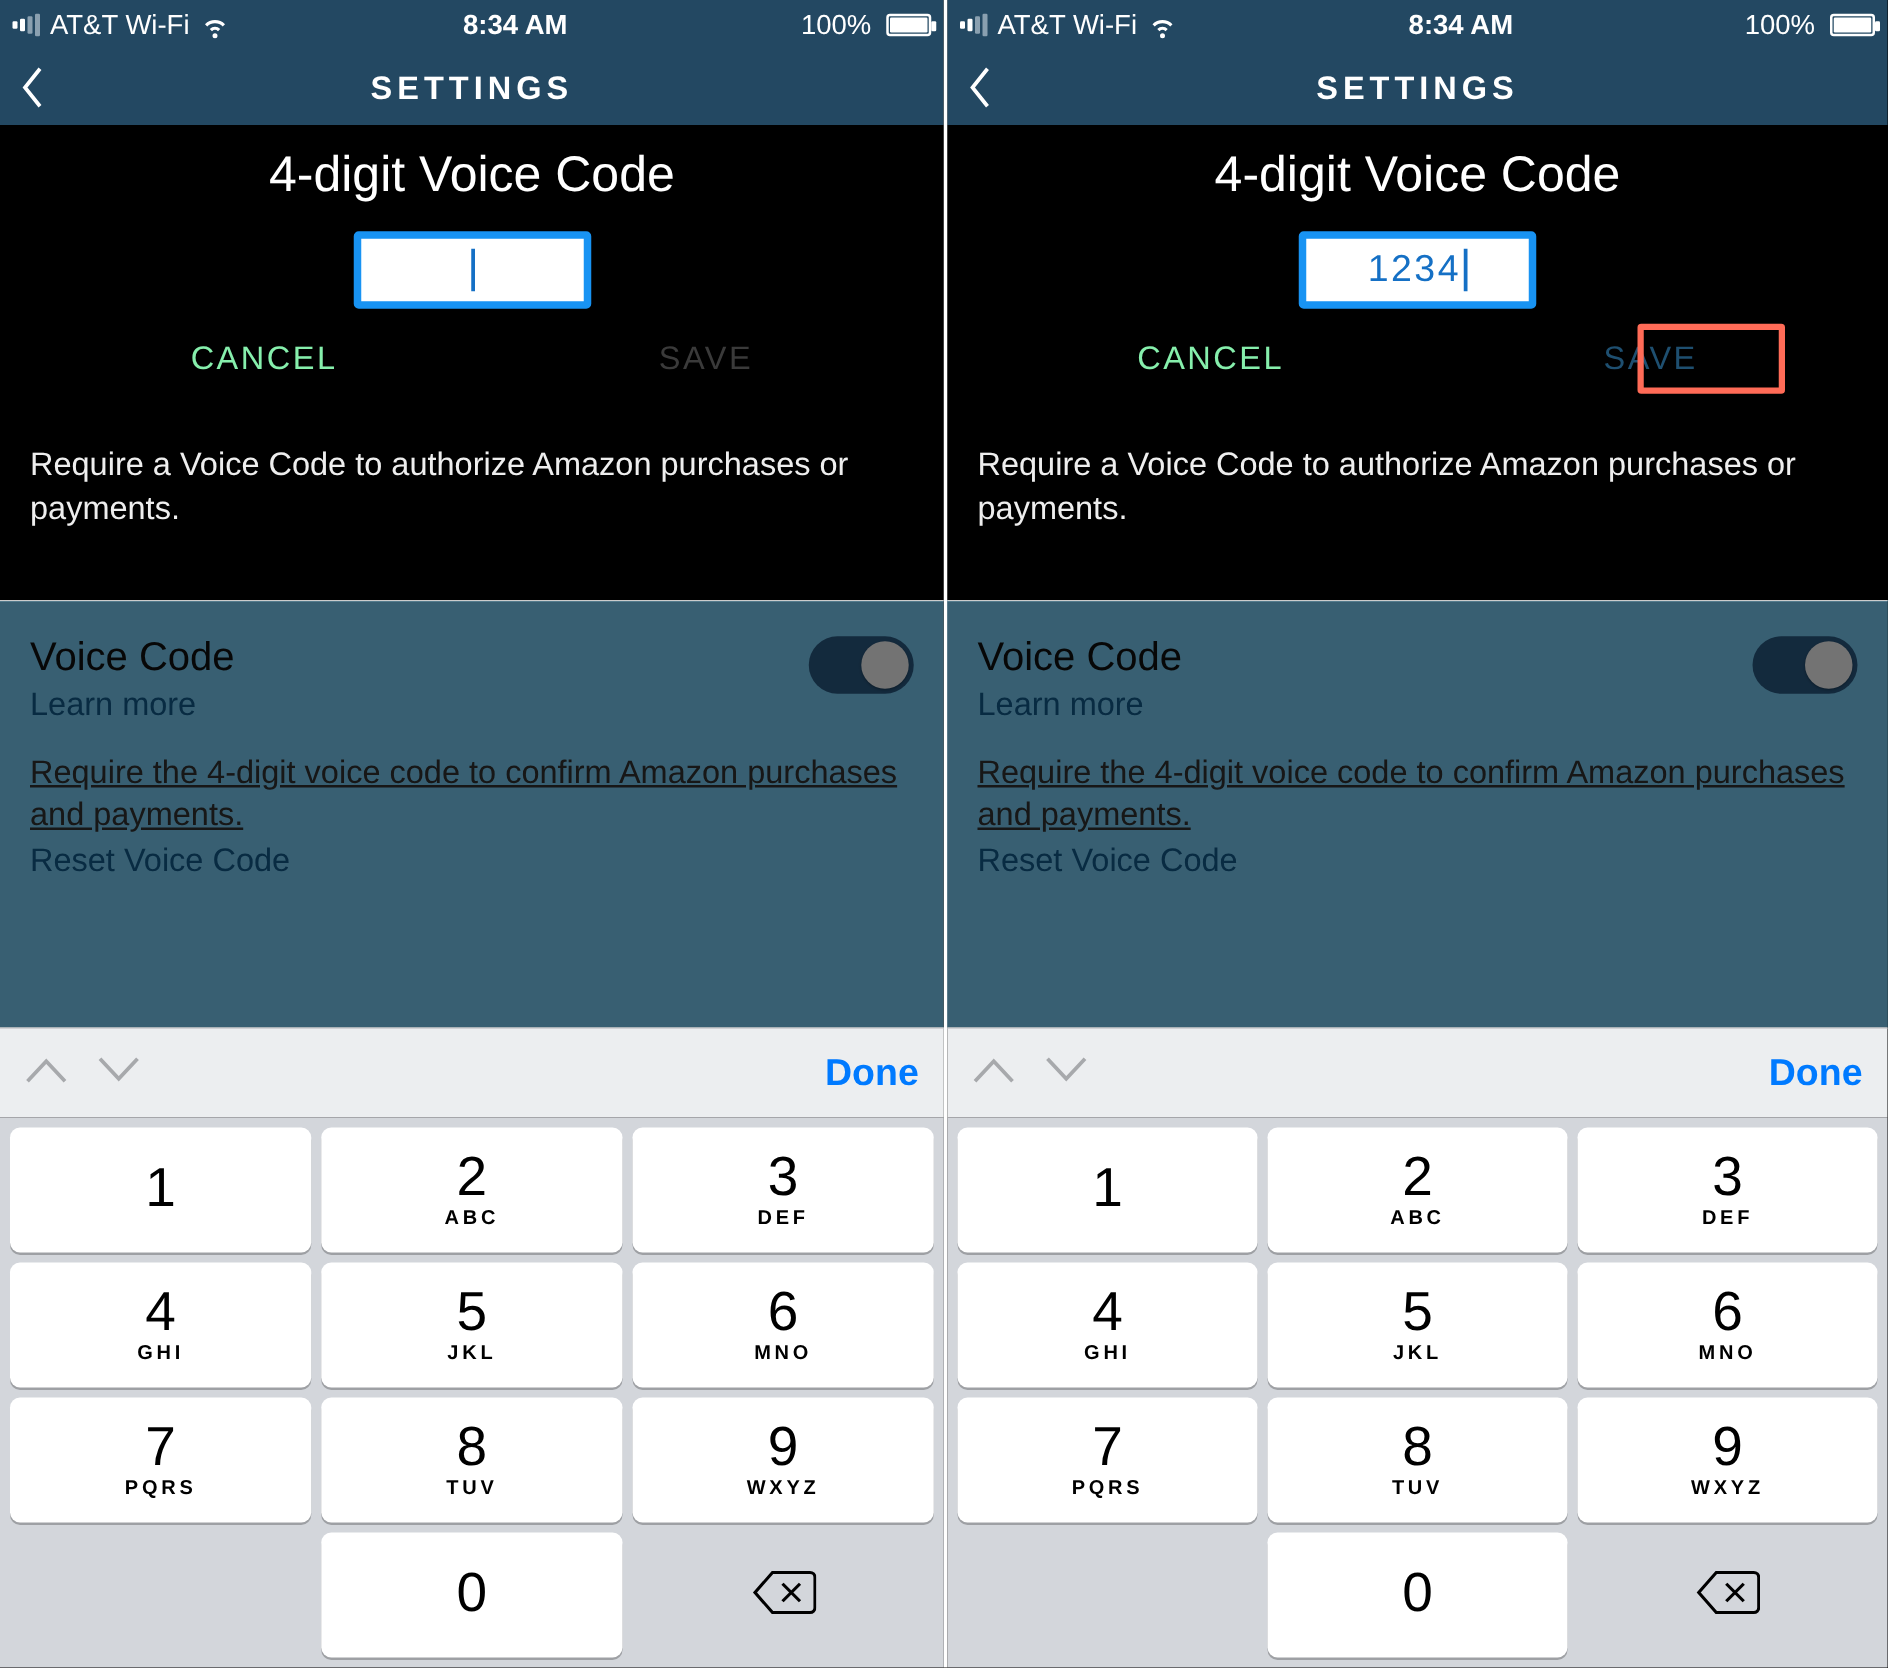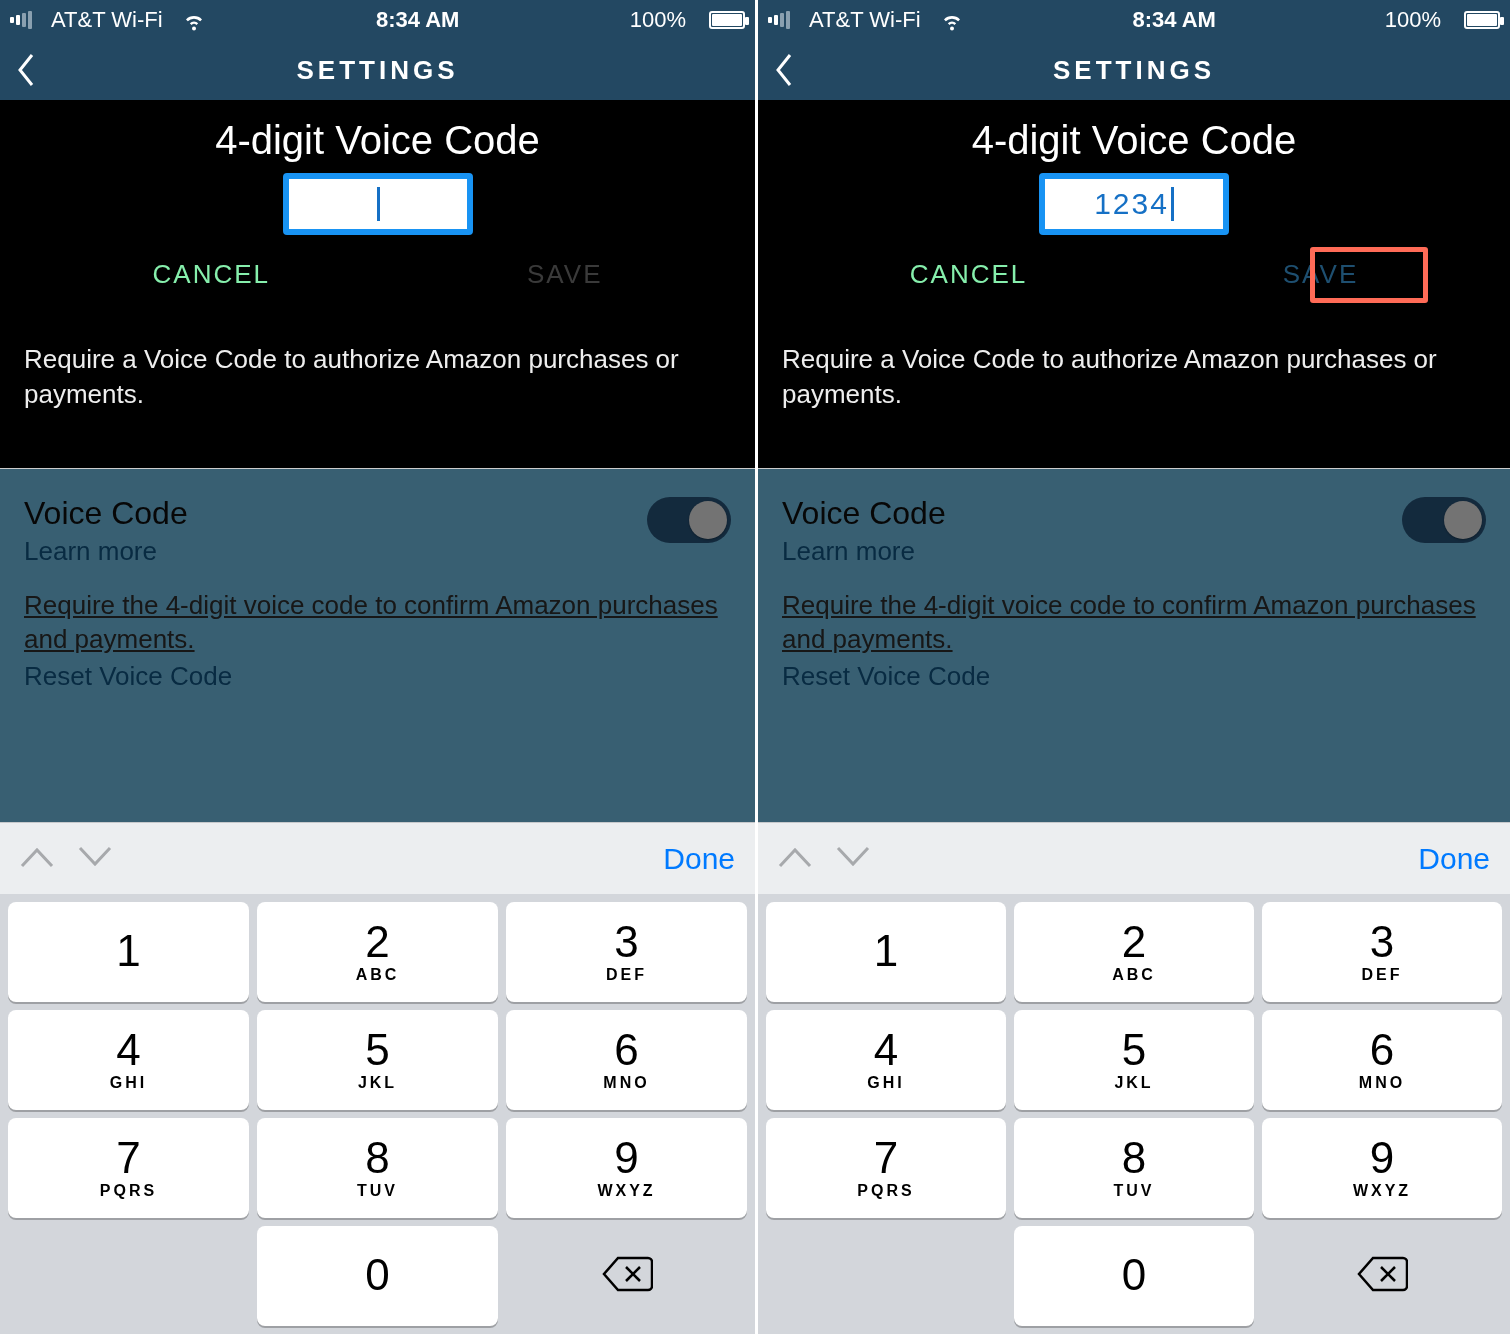--- a/index.html
+++ b/index.html
@@ -1,41 +1,41 @@
 <!DOCTYPE html>
 <html><head>
 <meta charset="utf-8">
 <style>
   * { box-sizing: border-box; margin: 0; padding: 0; font-family: -apple-system, "Helvetica Neue", Arial, sans-serif; -webkit-font-smoothing: antialiased; }
   body { width: 1510px; height: 1334px; display: flex; background: #000; }
   .phone { width: 755px; height: 1334px; position: relative; display: flex; flex-direction: column; background: #000; }
   .phone + .phone { border-left: 3px solid #fff; }
   
   .status-bar { height: 40px; background: #234862; color: #fff; display: flex; align-items: center; justify-content: space-between; padding: 0 10px; font-size: 22px; }
-  .status-left, .status-right { display: flex; align-items: center; gap: 19px; }
+  .status-left, .status-right { display: flex; align-items: center; gap: 8px; }
   .status-left span, .status-right span { display: inline-flex; align-items: center; }
   .signal-bars { display: inline-flex; align-items: flex-end; gap: 2px; }
   .signal-bars i { width: 4px; background: #8aa0b0; display: inline-block; border-radius: 1px; }
   .signal-bars i.on { background:#fff; }
   .signal-bars i:nth-child(1){height:6px}
   .signal-bars i:nth-child(2){height:10px}
   .signal-bars i:nth-child(3){height:14px}
   .signal-bars i:nth-child(4){height:18px}
   .battery { display:inline-flex; align-items:center; }
   .battery .body { width:36px; height:18px; border:2px solid #fff; border-radius:3px; position:relative; margin-left:4px; }
   .battery .body::after { content:""; position:absolute; right:-6px; top:4px; width:4px; height:8px; background:#fff; border-radius:1px; }
   .battery .fill { position:absolute; left:1px; top:1px; bottom:1px; right:1px; background:#fff; border-radius:1px; }
   
   .nav-header { height: 60px; background: #234862; color:#fff; display:flex; align-items:center; justify-content:center; position:relative; }
   .nav-header .title { font-size: 26px; font-weight: 700; letter-spacing: 4px; }
   .nav-back { position:absolute; left:16px; top:0; bottom:0; display:flex; align-items:center; }
   .nav-back svg { width:20px; height:34px; }
   
   .voice-section { background:#000; color:#fff; padding: 18px 24px 56px 24px; position:relative; }
-  .voice-title { text-align:center; font-size:40px; font-weight:400; margin-bottom:10px; }
+  .voice-title { text-align:center; font-size:40px; font-weight:400; margin-bottom:22px; }
   .code-input-wrap { display:flex; justify-content:center; }
   .code-input { width: 190px; height: 62px; background:#fff; border: 6px solid #1893f3; border-radius:4px; color:#1570c5; font-size:30px; text-align:center; letter-spacing:2px; font-weight:500; display:flex; align-items:center; justify-content:center; }
   .cursor { display:inline-block; width:3px; height:34px; background:#1570c5; margin-left:2px; vertical-align:middle; }
   .btn-row { display:flex; justify-content:space-around; margin-top:18px; position:relative; }
   .btn-row .btn { font-size:26px; letter-spacing:2px; font-weight:500; padding:6px 10px; }
   .btn-cancel { color:#86efac; }
   .btn-save { color:#1e4f70; }
   .btn-save.disabled { color:#3a3a3a; }
   .highlight-box { position:absolute; border:5px solid #ff6b57; border-radius:3px; pointer-events:none; }
   .voice-desc { margin-top:46px; font-size:26px; line-height:1.35; font-weight:300; color:#eee; }
@@ -45,21 +45,21 @@
   .setting-title { font-size:32px; color:#111; }
   .setting-link { font-size:26px; color:#135f93; margin-top:4px; }
   .setting-body { font-size:26px; color:#333; margin-top:22px; line-height:1.3;text-decoration:underline; }
   .setting-reset { font-size:26px; color:#135f93; margin-top:4px; }
   .toggle { position:absolute; right:24px; top:28px; width:84px; height:46px; background:#2b5d87; border-radius:23px; }
   .toggle .knob { position:absolute; right:4px; top:4px; width:38px; height:38px; background:#fff; border-radius:50%; box-shadow:0 1px 2px rgba(0,0,0,.3); }
   
   .kb-accessory { height:72px; background:#eceef0; border-top:1px solid #c7c9cc; display:flex; align-items:center; justify-content:space-between; padding:0 20px; z-index:3; position:relative; }
   .acc-arrows { display:flex; gap:24px; }
   .acc-arrows svg { width:34px; height:22px; }
-  .done-btn { color:#007aff; font-size:30px; font-weight:400; }
+  .done-btn { color:#007aff; font-size:30px; font-weight:700; }
   
   .keypad { background:#d3d6db; padding:8px; z-index:3; position:relative; }
   .kp-row { display:flex; gap:8px; margin-bottom:8px; }
   .kp-row:last-child { margin-bottom:0; }
   .kp-key { flex:1; height:100px; background:#fff; border-radius:8px; box-shadow:0 2px 0 rgba(0,0,0,.25); display:flex; flex-direction:column; align-items:center; justify-content:center; }
   .kp-key .digit { font-size:44px; line-height:1; color:#000; }
   .kp-key .letters { font-size:16px; font-weight:700; letter-spacing:3px; color:#000; margin-top:2px; }
   .kp-spacer { flex:1; height:100px; }
   .kp-back { flex:1; height:100px; display:flex; align-items:center; justify-content:center; }
   .kp-back svg { width:52px; height:38px; }

